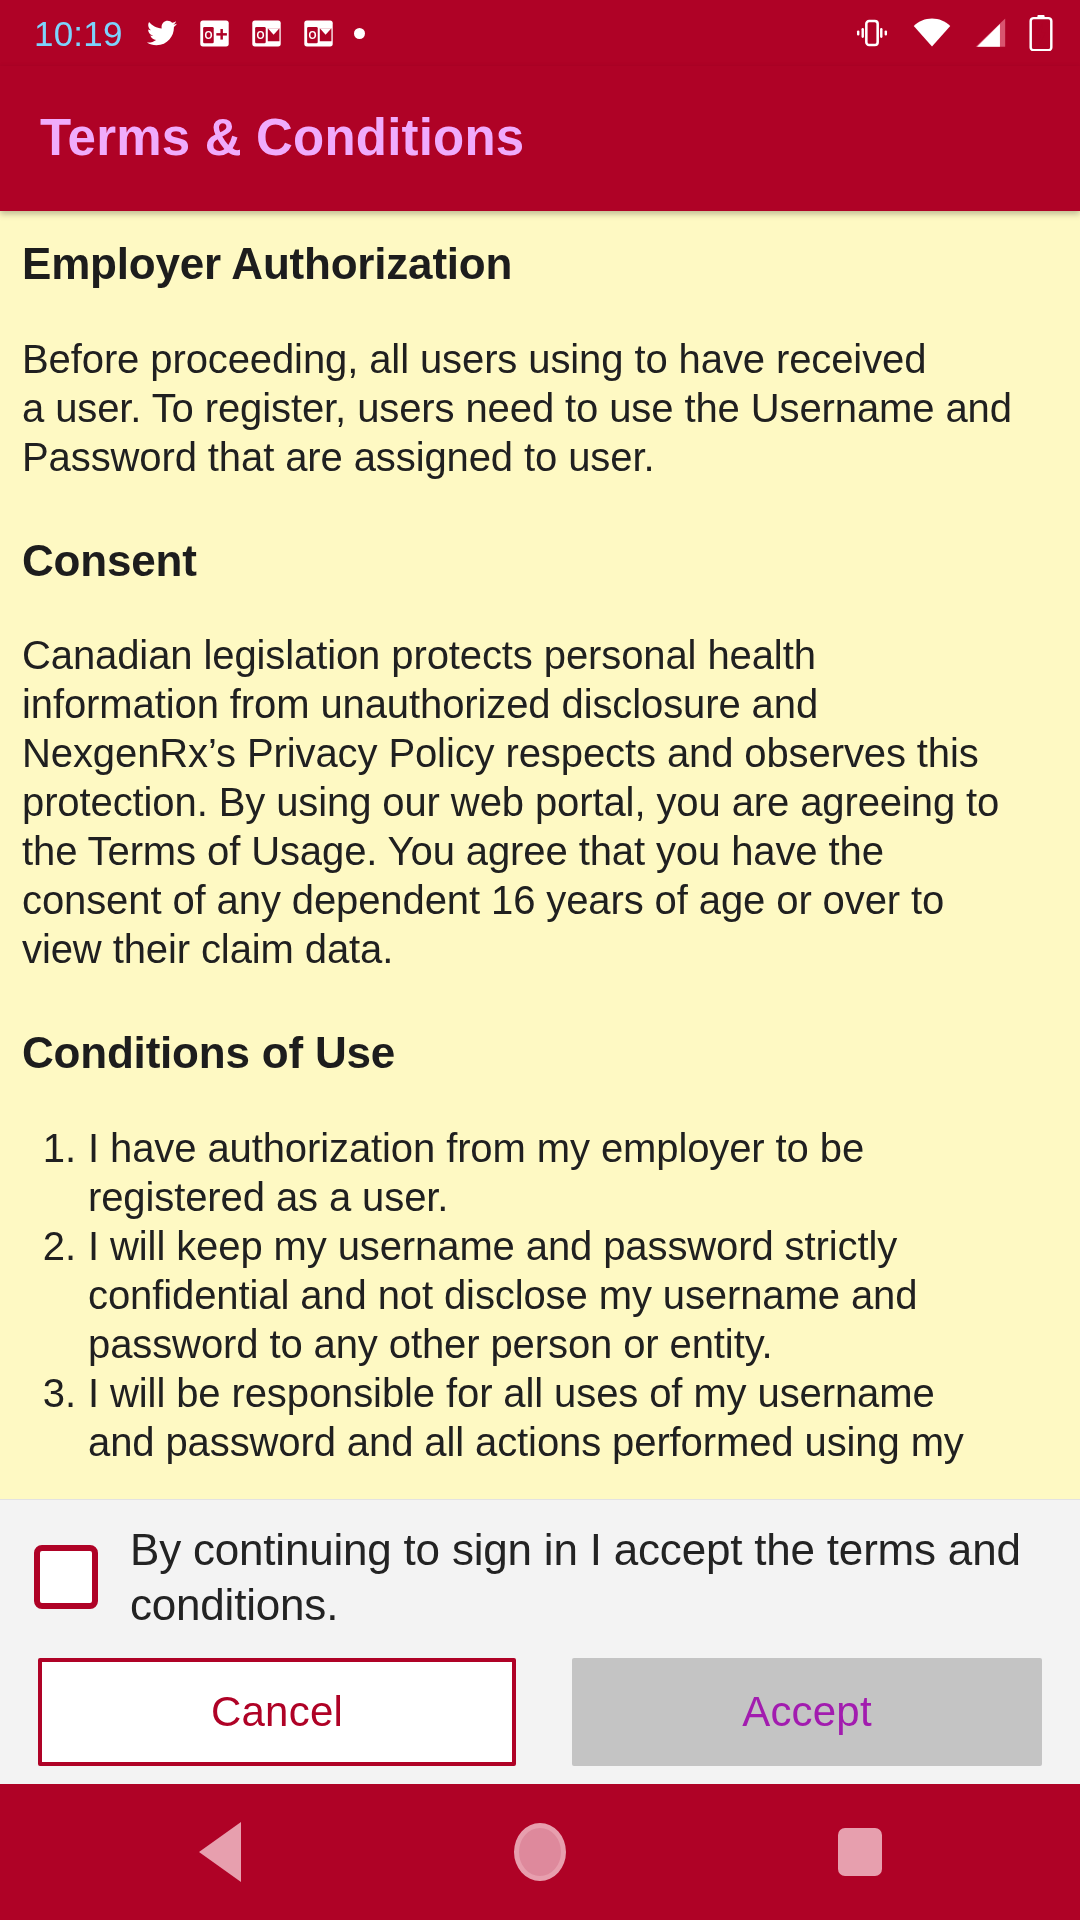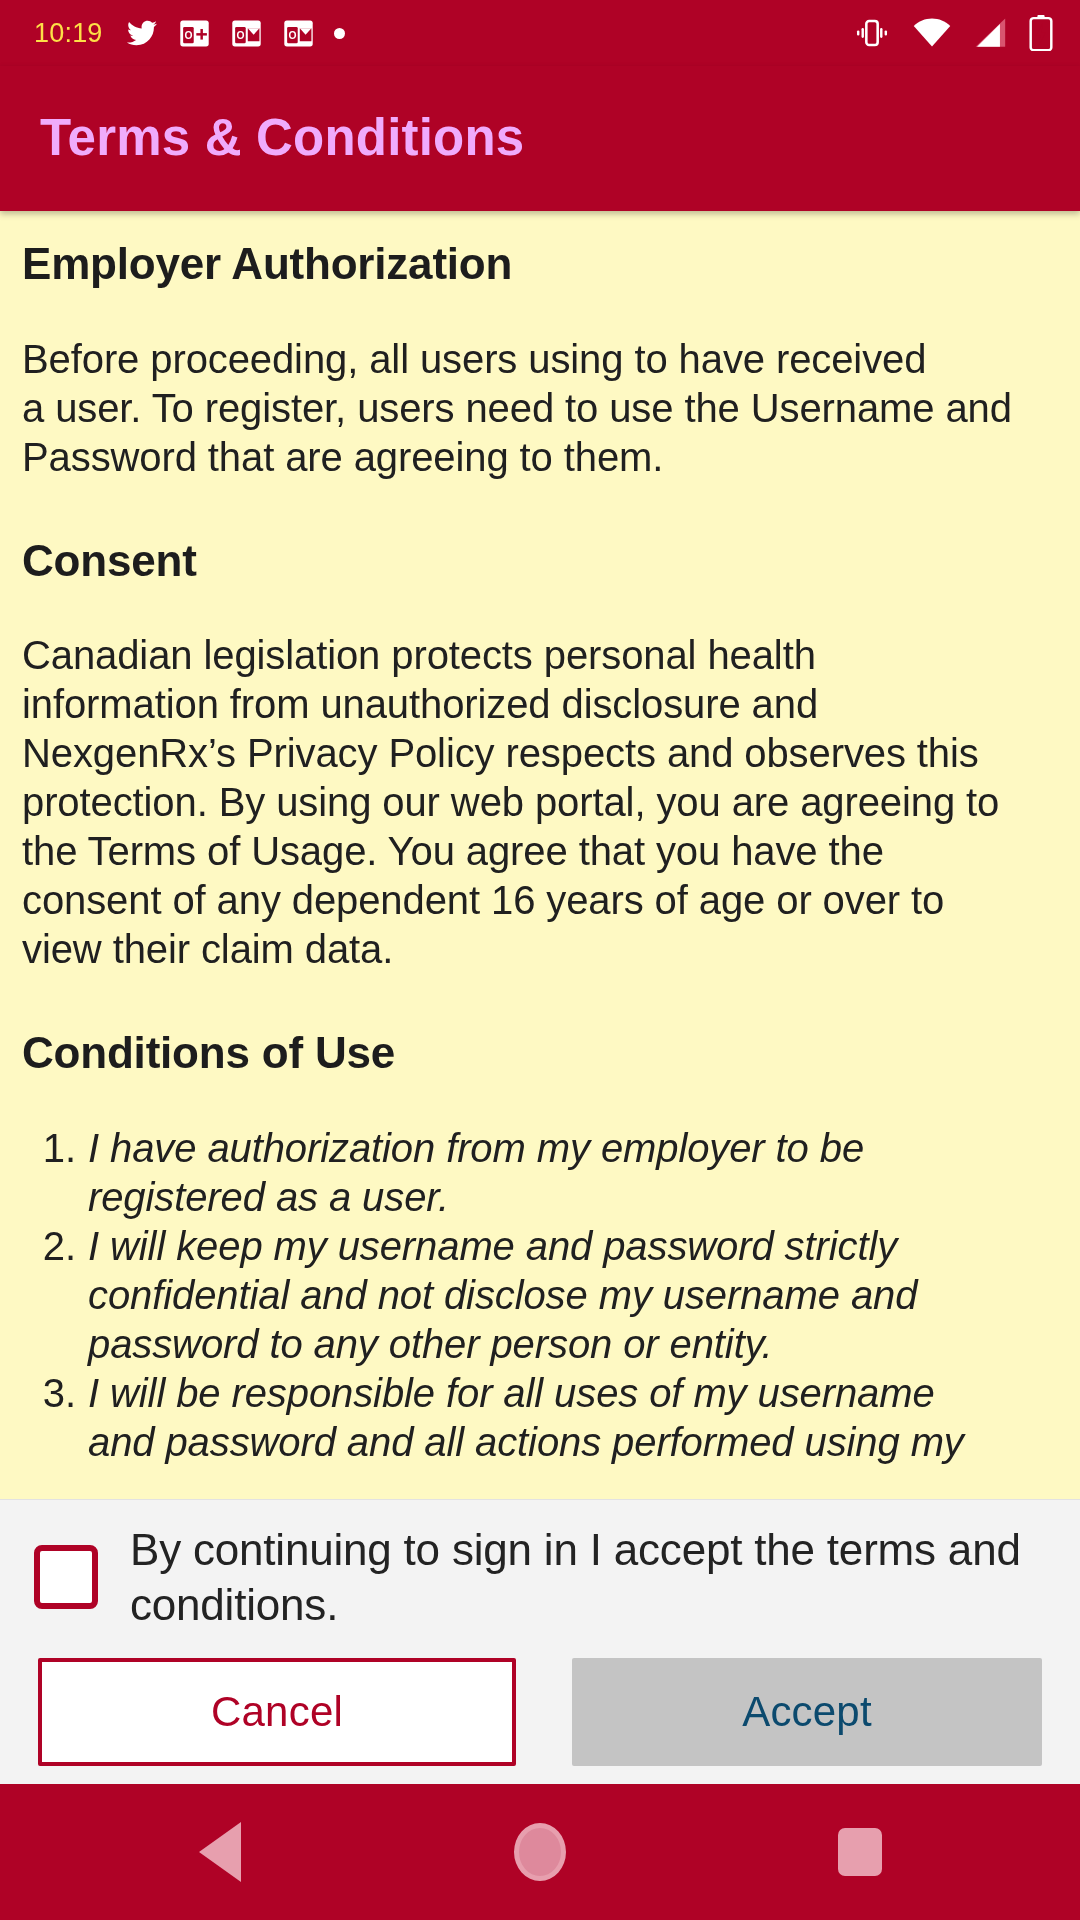--- a/index.html
+++ b/index.html
@@ -18,22 +18,22 @@
 
   
   .status-bar {
     height:66px; flex:0 0 66px;
     background:#AF0226;
     display:flex; align-items:center;
     padding:0 26px 0 34px;
     color:#ffffff;
   }
   .status-clock {
-    font-size:27px; font-weight:400; letter-spacing:0.2px;
-    line-height:1; color:#fde047;
+    font-size:35px; font-weight:400; letter-spacing:0.2px;
+    line-height:1; color:#7dd3fc;
   }
   .status-left-icons {
     display:flex; align-items:center; gap:19px;
     margin-left:22px;
   }
   .status-right-icons {
     margin-left:auto;
     display:flex; align-items:center; gap:20px;
   }
   .sicon { display:block; }
@@ -101,21 +101,21 @@
     letter-spacing:-0.1px;
   }
   ol.conditions li .num {
     flex:0 0 auto;
     width:66px;
     text-align:right;
     padding-right:12px;
     line-height:49px;
   }
   ol.conditions li .txt { flex:1 1 auto; }
-  ol.conditions li .txt span.ln { display:block; line-height:49px;font-style:italic; }
+  ol.conditions li .txt span.ln { display:block; line-height:49px; }
 
   
   .bottom-panel {
     flex:0 0 auto;
     background:#F3F3F3;
     border-top:1px solid #e2e2e2;
     padding:22px 0 0 0;
     position:relative; z-index:6;
   }
   .accept-row {
@@ -153,21 +153,21 @@
     user-select:none;
   }
   .btn-cancel {
     background:#ffffff;
     border:4px solid #AF0226;
     color:#AF0226;
   }
   .btn-accept {
     background:#C4C4C4;
     border:none;
-    color:#0c4a6e;
+    color:#a21caf;
   }
 
   
   .nav-bar {
     flex:0 0 136px;
     height:136px;
     background:#AF0226;
     display:flex; align-items:center; justify-content:space-around;
     padding:0 60px;
   }
@@ -273,21 +273,21 @@
 
   <div class="content">
     <div class="content-inner">
 
       <h2 class="section-heading">Employer Authorization</h2>
       <div class="gap-after-heading"></div>
 
       <p class="body-text">
         <span class="ln">Before proceeding, all users using to have received</span>
         <span class="ln">a user. To register, users need to use the Username and</span>
-        <span class="ln">Password that are agreeing to them.</span>
+        <span class="ln">Password that are assigned to user.</span>
       </p>
       <div class="gap-after-para"></div>
 
       <h2 class="section-heading">Consent</h2>
       <div class="gap-after-heading"></div>
 
       <p class="body-text">
         <span class="ln">Canadian legislation protects personal health</span>
         <span class="ln">information from unauthorized disclosure and</span>
         <span class="ln">NexgenRx’s Privacy Policy respects and observes this</span>

